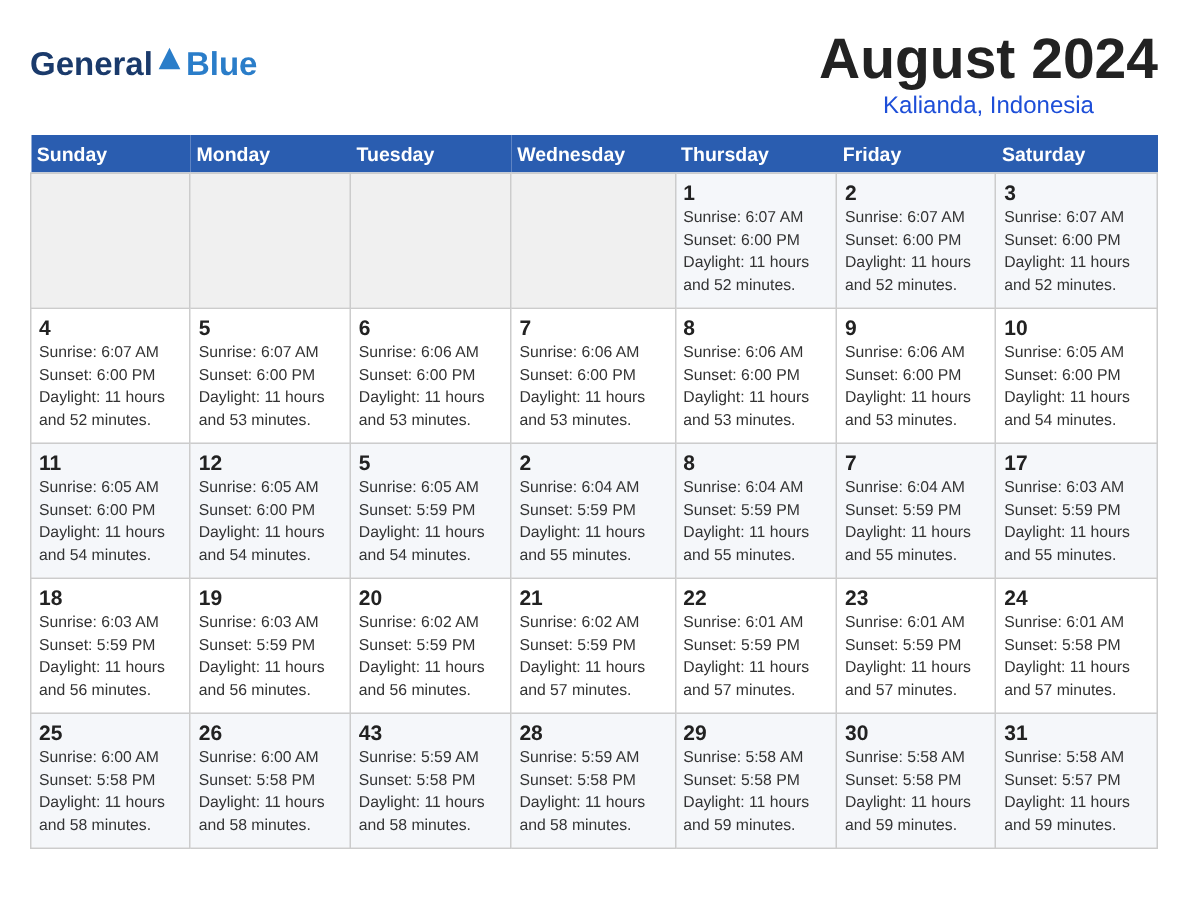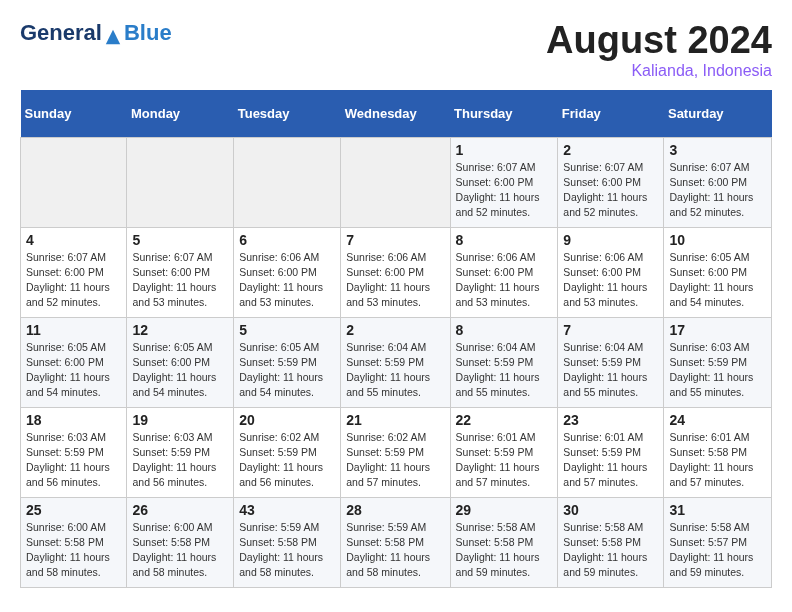--- a/index.html
+++ b/index.html
@@ -19,55 +19,56 @@
     .logo {
       display: flex;
       flex-direction: column;
       align-items: flex-start;
     }
     .logo-text {
       font-size: 22px;
       font-weight: bold;
       color: #1a3a6b;
       display: flex;
-      align-items: flex-end;
+      align-items: flex-start;
+      margin-top: 10px;
     }
     .logo-general {
       color: #1a3a6b;
     }
     .logo-blue {
       color: #2a7dc9;
     }
     .logo-icon {
       width: 18px;
       height: 18px;
       margin: 0 2px;
     }
     .title-block {
-      text-align: right;
+      text-align: center;
     }
     .month-year {
       font-size: 38px;
       font-weight: bold;
       color: #222;
       line-height: 1.1;
     }
     .location {
       font-size: 16px;
-      color: #8b5cf6;
+      color: #1d4ed8;
     }
     table {
       width: 100%;
       border-collapse: collapse;
       font-size: 11px;
     }
     thead tr th {
       background-color: #2a5db0;
       color: #fff;
-      padding: 16px 4px;
+      padding: 5px 4px;
       text-align: left;
       font-size: 13px;
       font-weight: bold;
     }
     tbody tr td {
       border: 1px solid #ccc;
       vertical-align: top;
       padding: 4px 5px;
       height: 90px;
       width: 113px;

